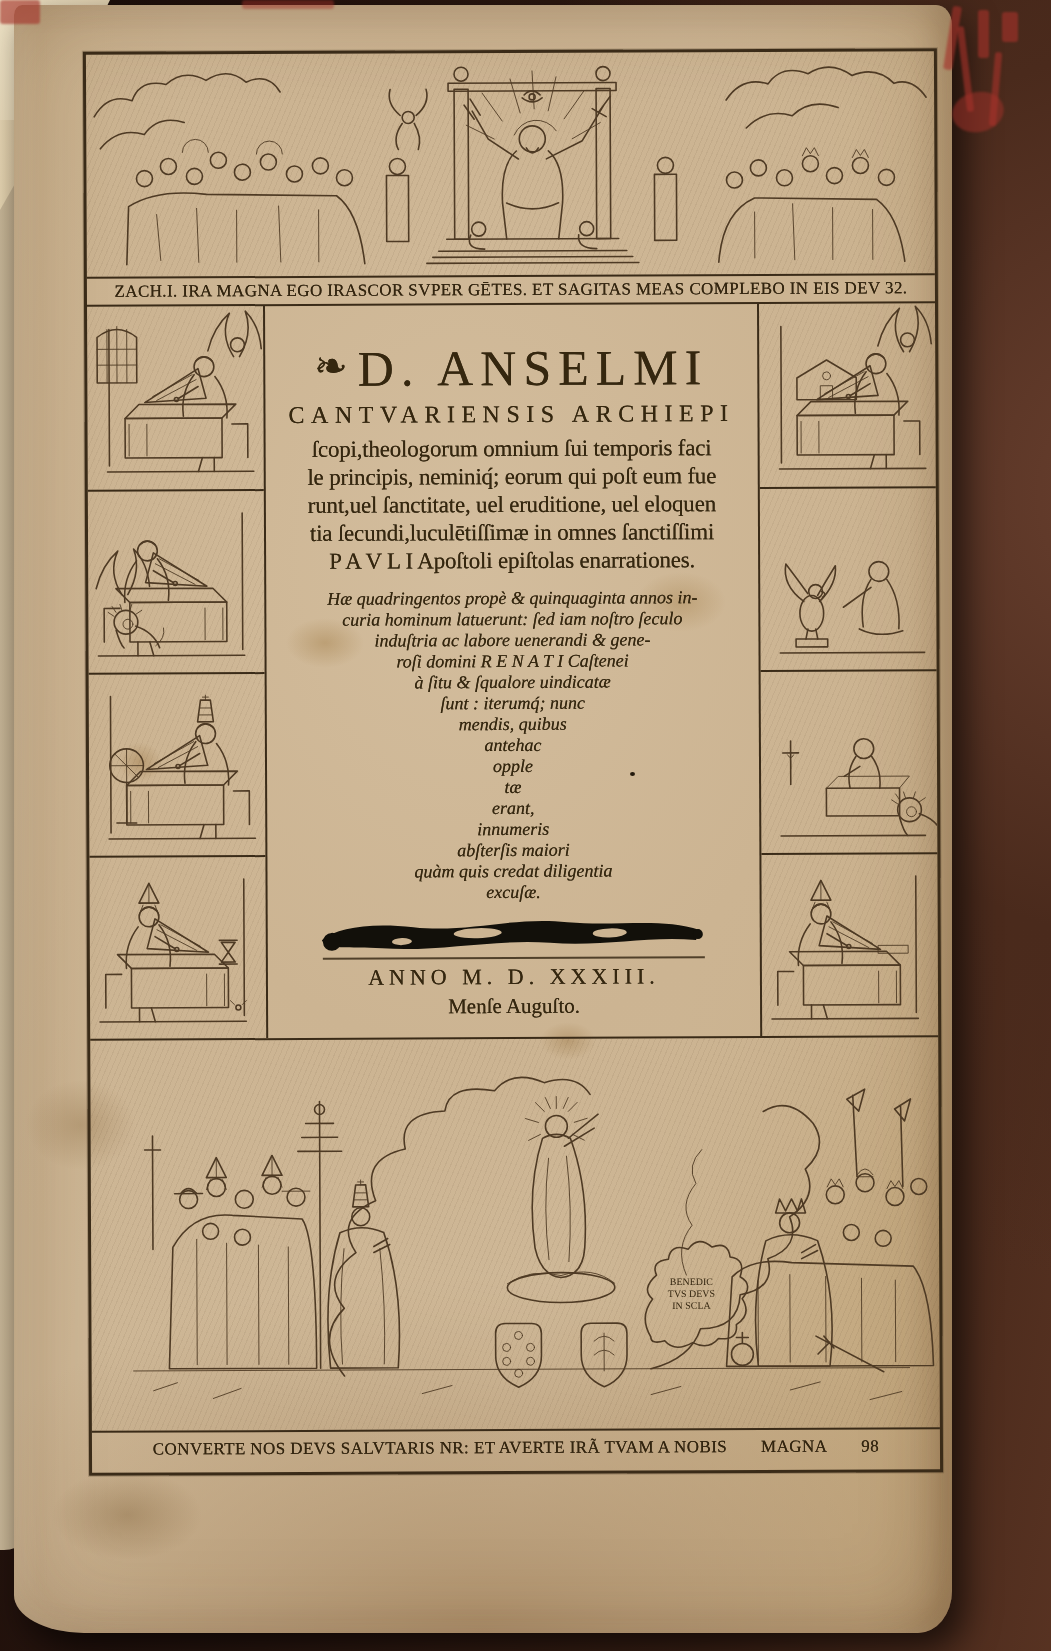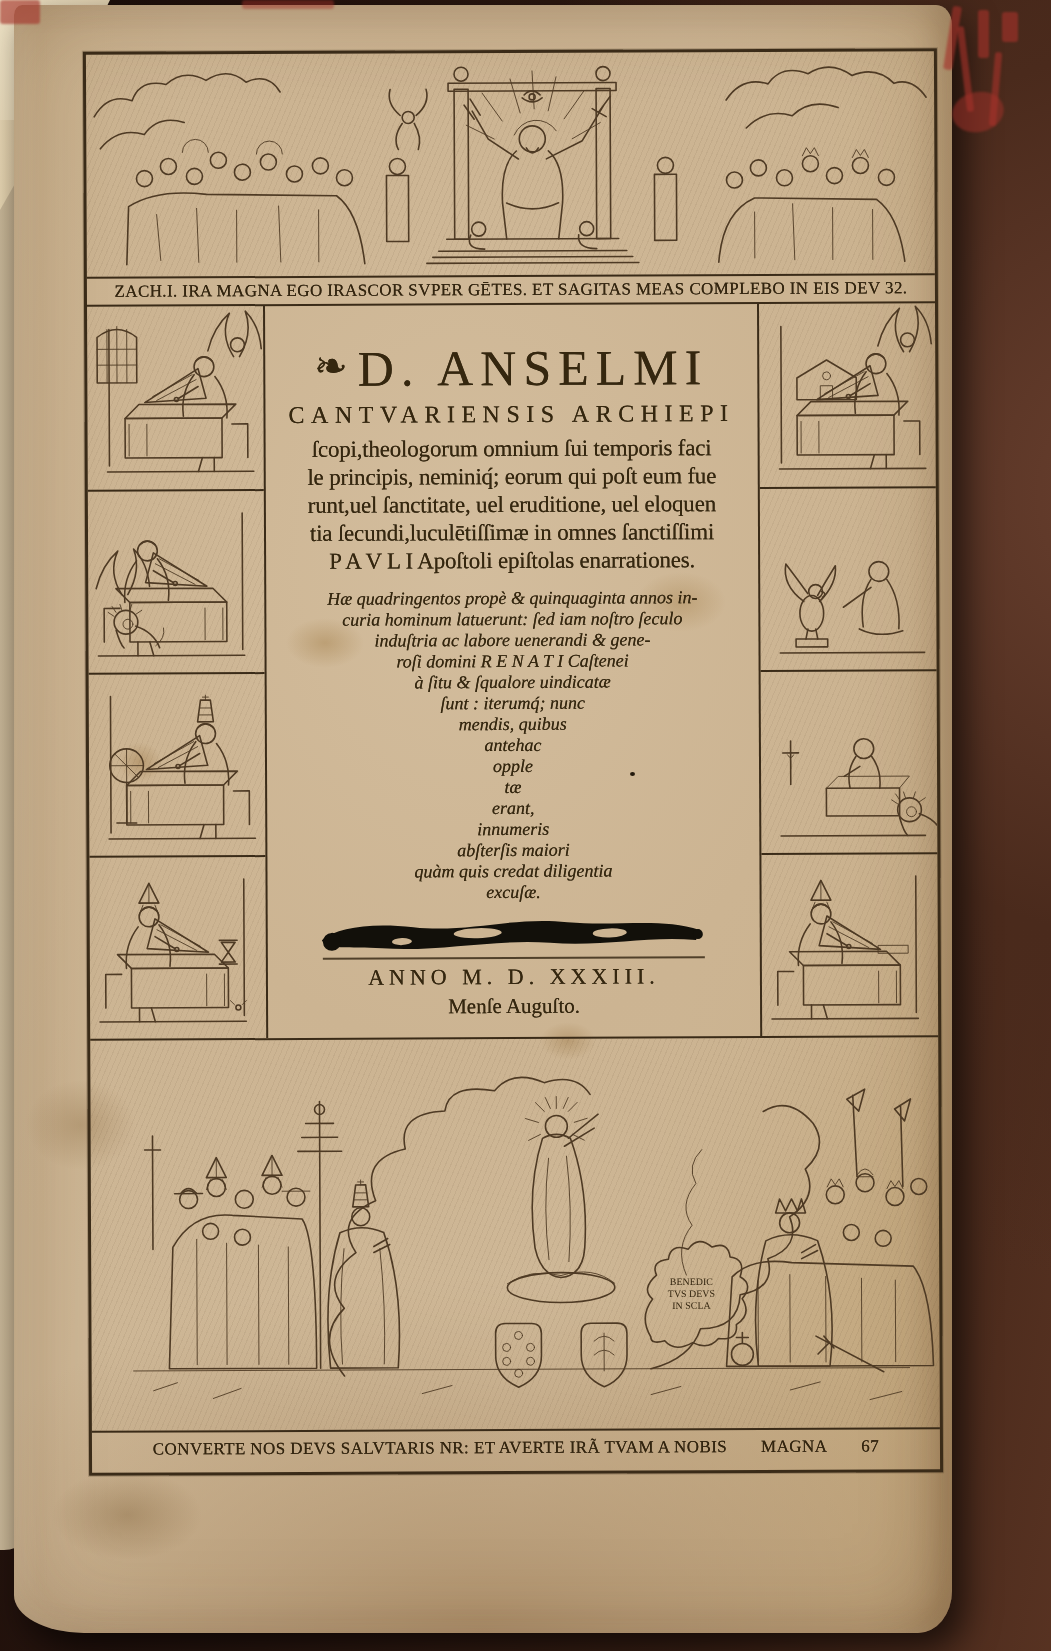--- a/index.html
+++ b/index.html
@@ -463,18 +463,18 @@
           <text x="601" y="260" font-size="10" text-anchor="middle">TVS DEVS</text>
           <text x="601" y="272" font-size="10" text-anchor="middle">IN SCLA</text>
         </g>
       </svg>
     </div>
 
     <div class="band" style="top:1376px;height:36px;border-bottom:none;">
       <div class="bottom-band-inner">
         <span>CONVERTE NOS DEVS SALVTARIS NR: ET AVERTE IRÃ TVAM A NOBIS</span>
         <span>MAGNA</span>
-        <span>67</span>
+        <span>98</span>
       </div>
     </div>
 
   </div>
 </div>
 
 </body></html>

